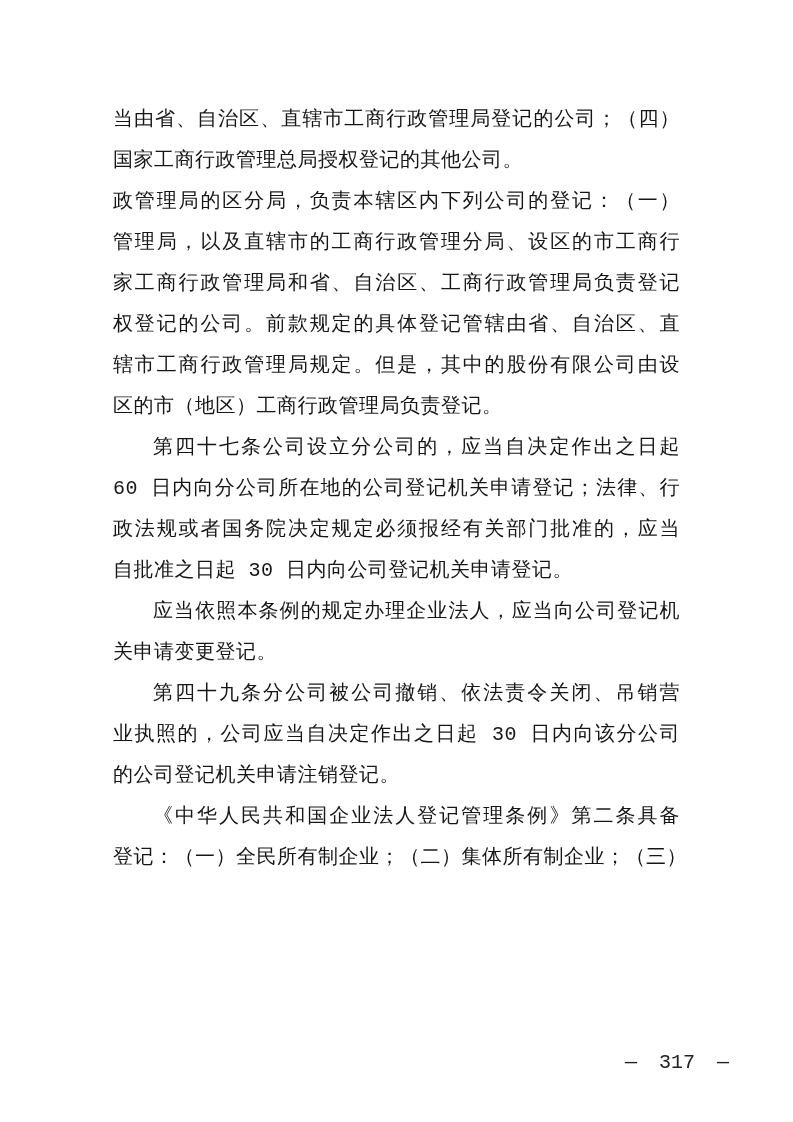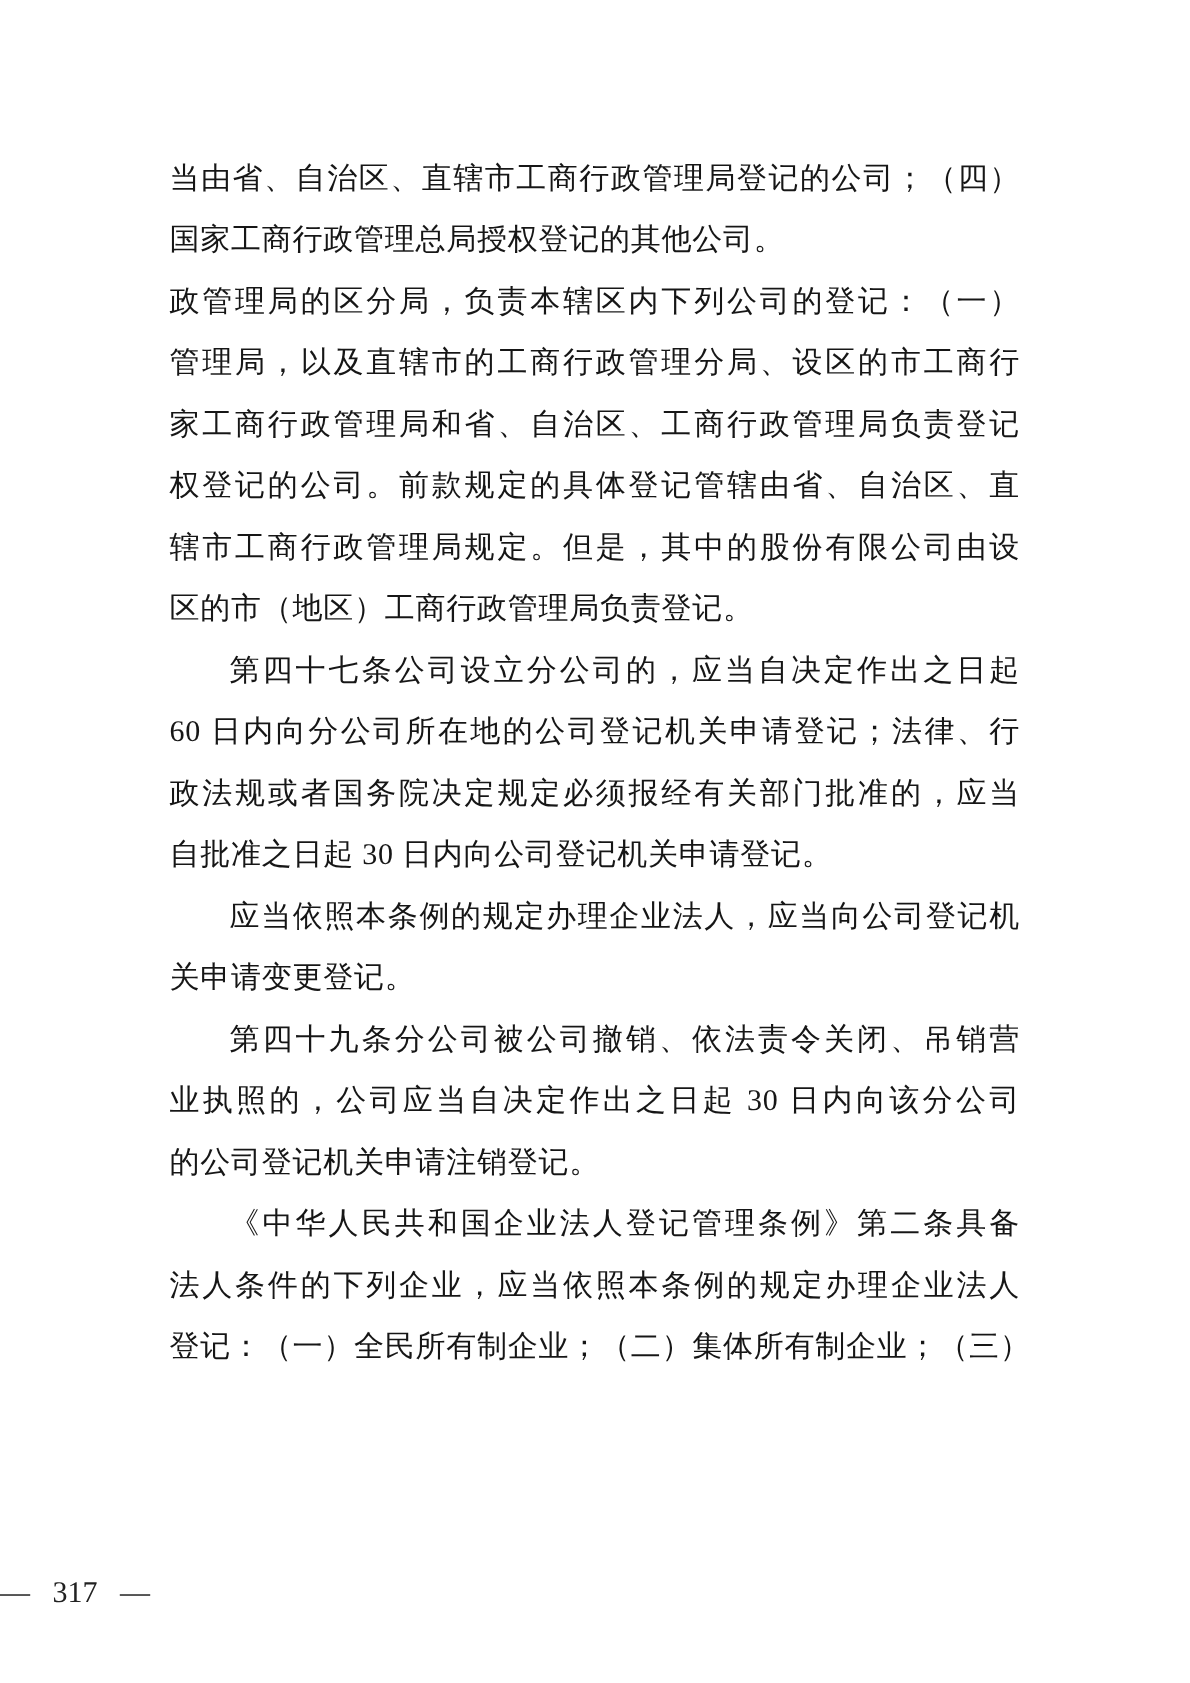--- a/index.html
+++ b/index.html
@@ -6,21 +6,21 @@
     margin: 0;
     padding: 0;
     background: #ffffff;
   }
   .page {
     position: relative;
     width: 689px;
     height: 1122px;
     background: #ffffff;
     overflow: hidden;
-    font-family: Liberation Serif, serif;
+    font-family: Liberation Mono, monospace;
     color: #161616;
     padding-left: 40px;
   }
   .text-block {
     position: absolute;
     top: 99px;
     left: 113px;
     width: 567px;
   }
   .line {
@@ -37,21 +37,21 @@
     text-indent: 2em;
   }
   .line.para-end {
     text-align-last: left;
   }
   .page-footer {
     position: absolute;
     left: 0;
     right: 0;
     bottom: 48px;
-    text-align: left;
+    text-align: right;
     font-size: 20px;
     color: #222222;
   }
   .page-footer .pageno {
     word-spacing: 10px;
   }
 </style>
 </head>
 <body>
 
@@ -68,19 +68,18 @@
       <div class="line indent">第四十七条公司设立分公司的，应当自决定作出之日起</div>
       <div class="line">60 日内向分公司所在地的公司登记机关申请登记；法律、行</div>
       <div class="line">政法规或者国务院决定规定必须报经有关部门批准的，应当</div>
       <div class="line para-end">自批准之日起 30 日内向公司登记机关申请登记。</div>
       <div class="line indent">应当依照本条例的规定办理企业法人，应当向公司登记机</div>
       <div class="line para-end">关申请变更登记。</div>
       <div class="line indent">第四十九条分公司被公司撤销、依法责令关闭、吊销营</div>
       <div class="line">业执照的，公司应当自决定作出之日起 30 日内向该分公司</div>
       <div class="line para-end">的公司登记机关申请注销登记。</div>
       <div class="line indent">《中华人民共和国企业法人登记管理条例》第二条具备</div>
-      <div class="line">法人条件的下列企业，应当依照本条例的规定办理企业法人</div>
       <div class="line">登记：（一）全民所有制企业；（二）集体所有制企业；（三）</div>
     </main>
   <footer class="page-footer">
     <span class="pageno">— 317 —</span>
   </footer>
 </div>
 
 </body></html>

